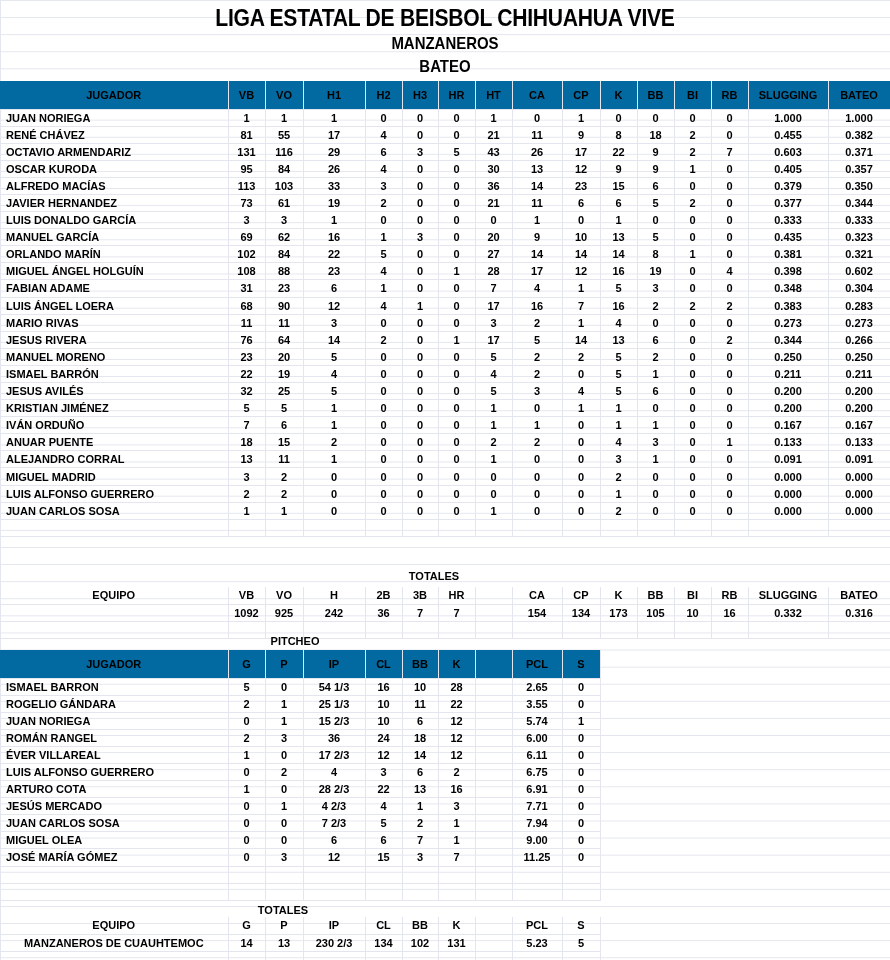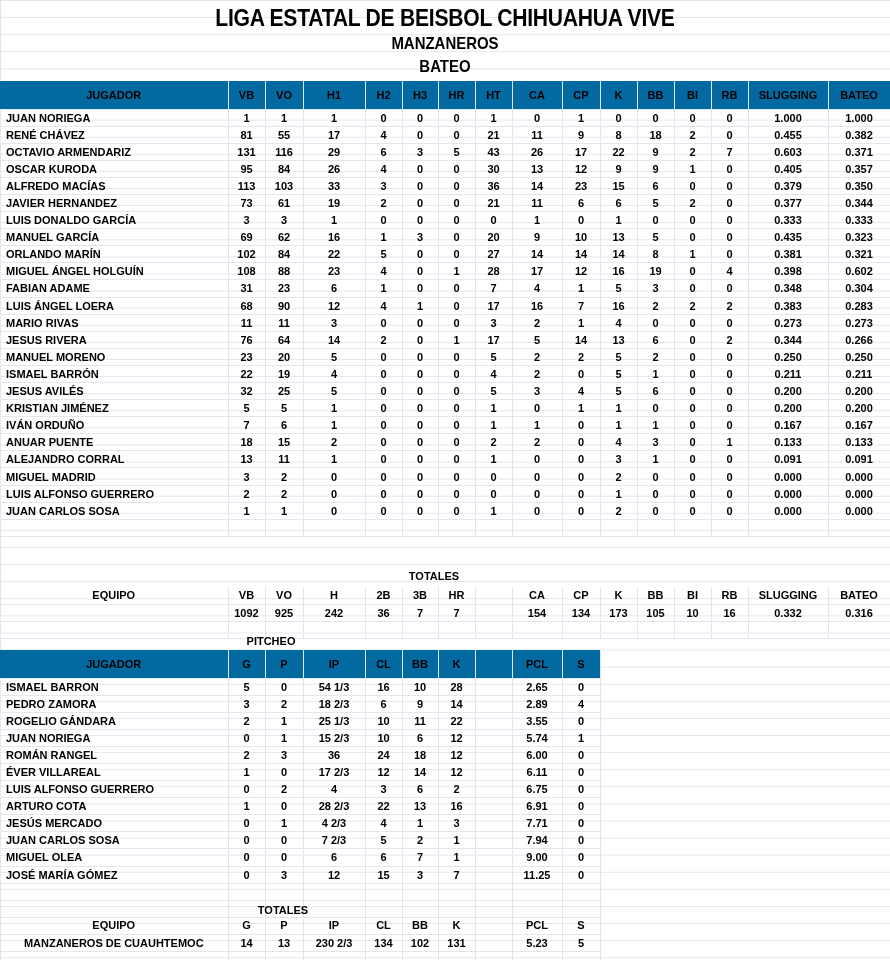--- a/index.html
+++ b/index.html
@@ -593,21 +593,21 @@
         <td></td>
         <td></td>
         <td></td>
         <td></td>
         <td></td>
         <td></td>
       </tr>
     </tbody>
 </table>
 
-<div class="section-label" style="left:216px; top:635px; width:110px;">PITCHEO</div>
+<div class="section-label" style="left:240px; top:635px; width:110px;">PITCHEO</div>
 
 <table id="pit-table" style="left:0; top:650px; width:600px;">
   <colgroup>
     <col style="width:228px">
       <col style="width:37px">
       <col style="width:38px">
       <col style="width:62px">
       <col style="width:37px">
       <col style="width:36px">
       <col style="width:37px">
@@ -634,32 +634,20 @@
         <td>0</td>
         <td>54 1/3</td>
         <td>16</td>
         <td>10</td>
         <td>28</td>
         <td></td>
         <td>2.65</td>
         <td>0</td>
       </tr>
       <tr>
-        <td class="name">PEDRO ZAMORA</td>
-        <td>3</td>
-        <td>2</td>
-        <td>18 2/3</td>
-        <td>6</td>
-        <td>9</td>
-        <td>14</td>
-        <td></td>
-        <td>2.89</td>
-        <td>4</td>
-      </tr>
-      <tr>
         <td class="name">ROGELIO GÁNDARA</td>
         <td>2</td>
         <td>1</td>
         <td>25 1/3</td>
         <td>10</td>
         <td>11</td>
         <td>22</td>
         <td></td>
         <td>3.55</td>
         <td>0</td>

